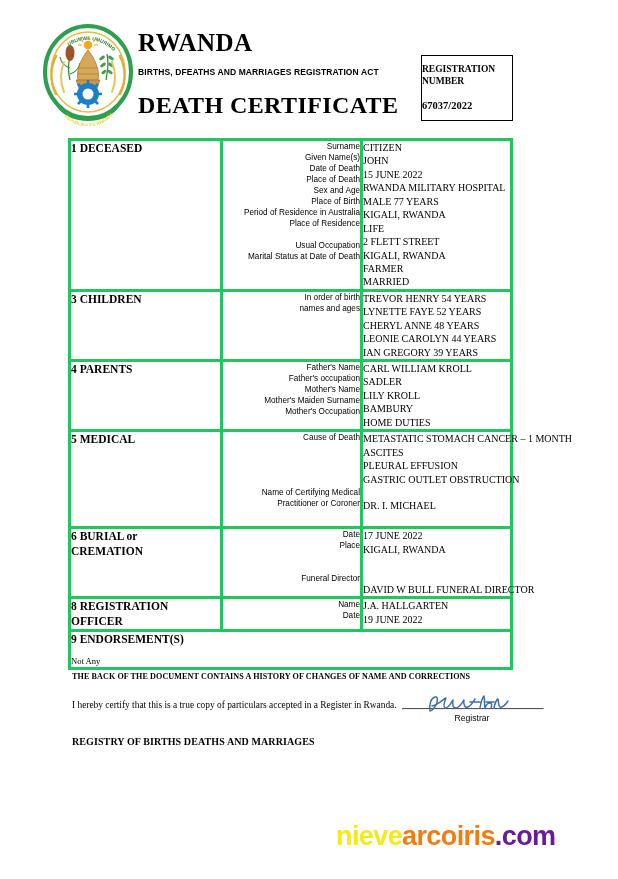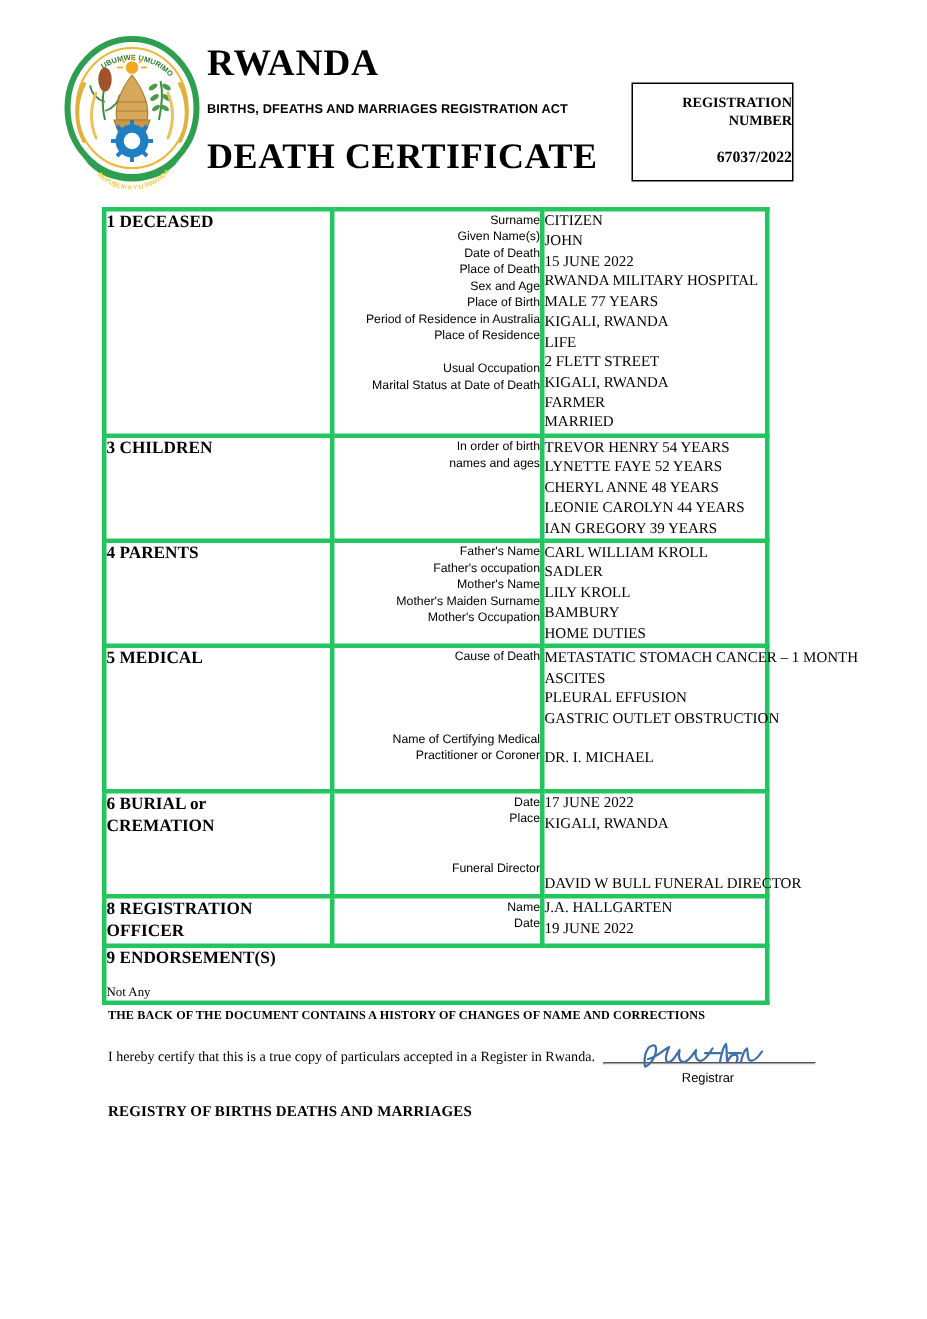--- a/index.html
+++ b/index.html
@@ -66,26 +66,25 @@
     font-weight: bold;
     letter-spacing: 0.4px;
     margin-top: 16px;
     line-height: 1;
   }
 
   .reg-box {
     position: absolute;
     left: 421px;
     top: 55px;
-    width: 108px;
+    width: 92px;
     height: 66px;
     border: 1px solid #000;
-    text-align: right;
+    text-align: left;
     box-sizing: border-box;
-    padding-left: 22px;
   }
   .reg-label {
     font-family: "Liberation Serif", serif;
     font-size: 9.5px;
     font-weight: bold;
     line-height: 1.25;
     margin-top: 8px;
   }
   .reg-number {
     font-family: "Liberation Serif", serif;
@@ -454,14 +453,17 @@
                    M 56 16 C 57 10 58 6 60 4 C 61 9 60 13 61 16 C 62 13 64 11 66 11
                    C 68 11 68 14 67 16 M 62 10 L 70 10
                    M 70 16 C 71 11 72 8 74 7 C 75 11 74 14 76 15 C 79 16 82 12 84 9" stroke="#3f6fa8" stroke-width="1.5" fill="none" stroke-linecap="round" stroke-linejoin="round"></path>
         </svg>
       </div>
       <hr class="sig-rule">
       <div class="registrar-label">Registrar</div>
     </div>
   </div>
 
+  <div class="watermark">
+    <span class="wm-a">nieve</span><span class="wm-b">arcoiris</span><span class="wm-c">.com</span>
+  </div>
 
 </div>
 
 </body></html>

